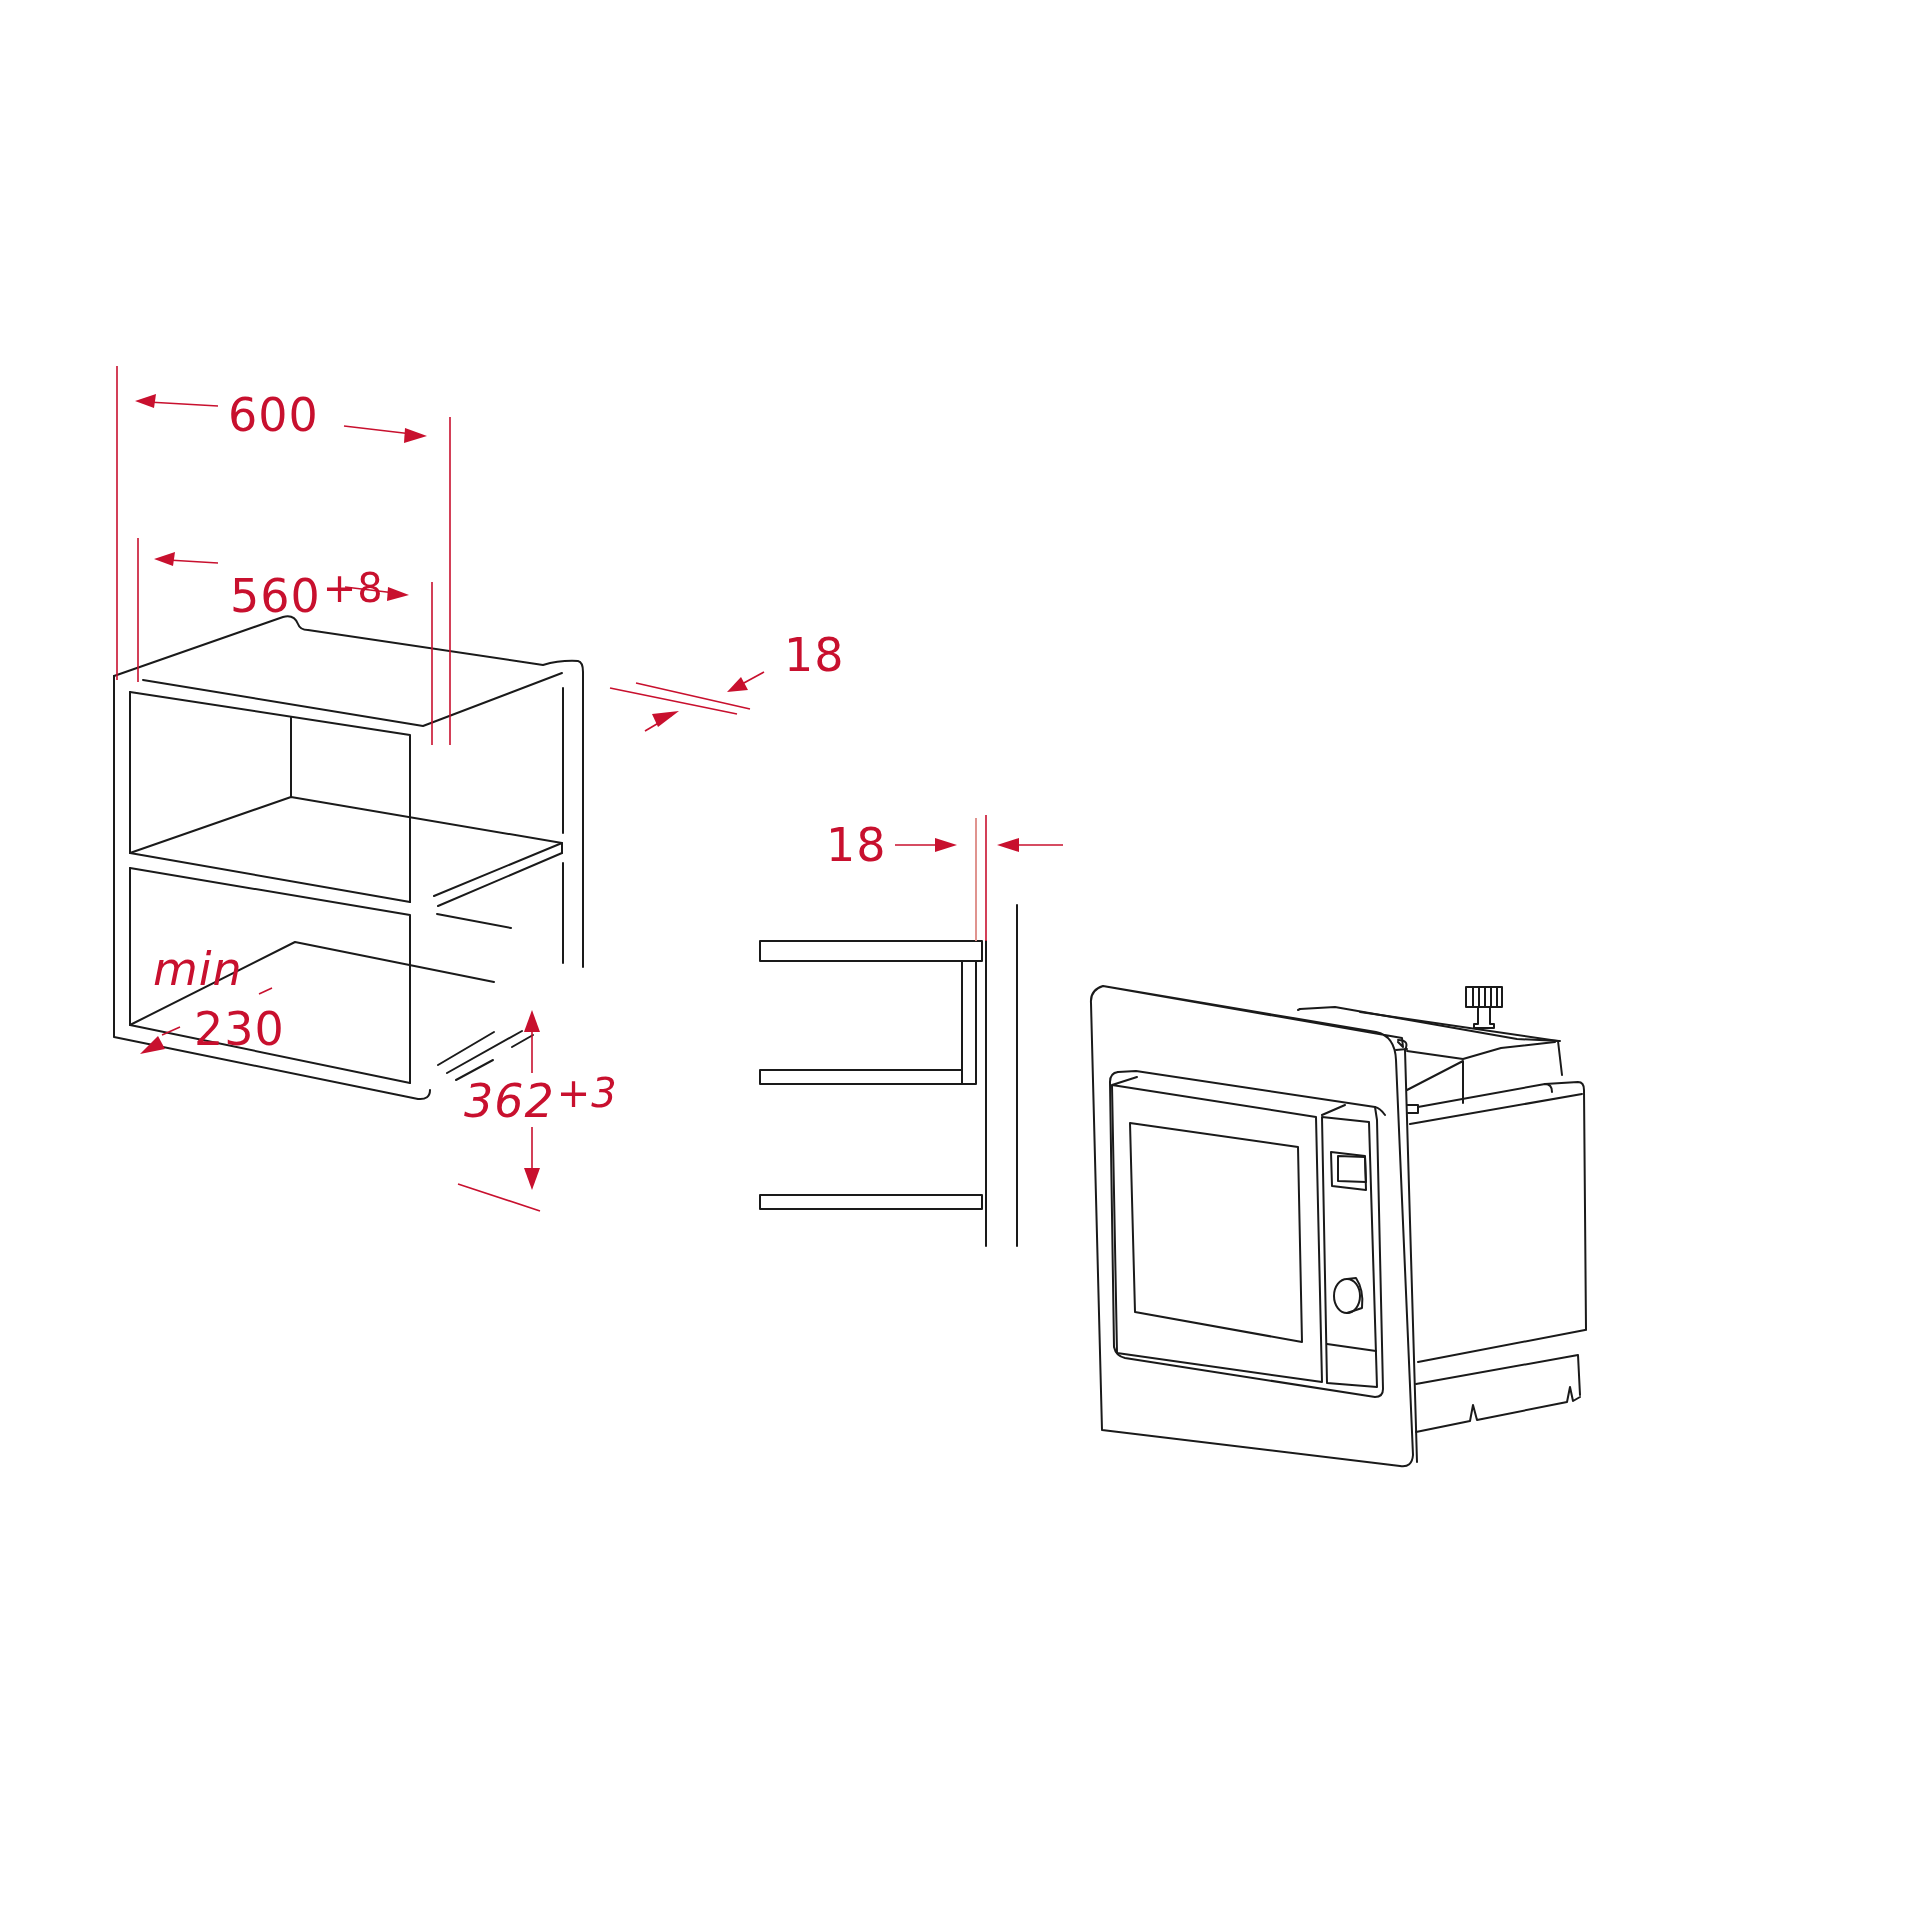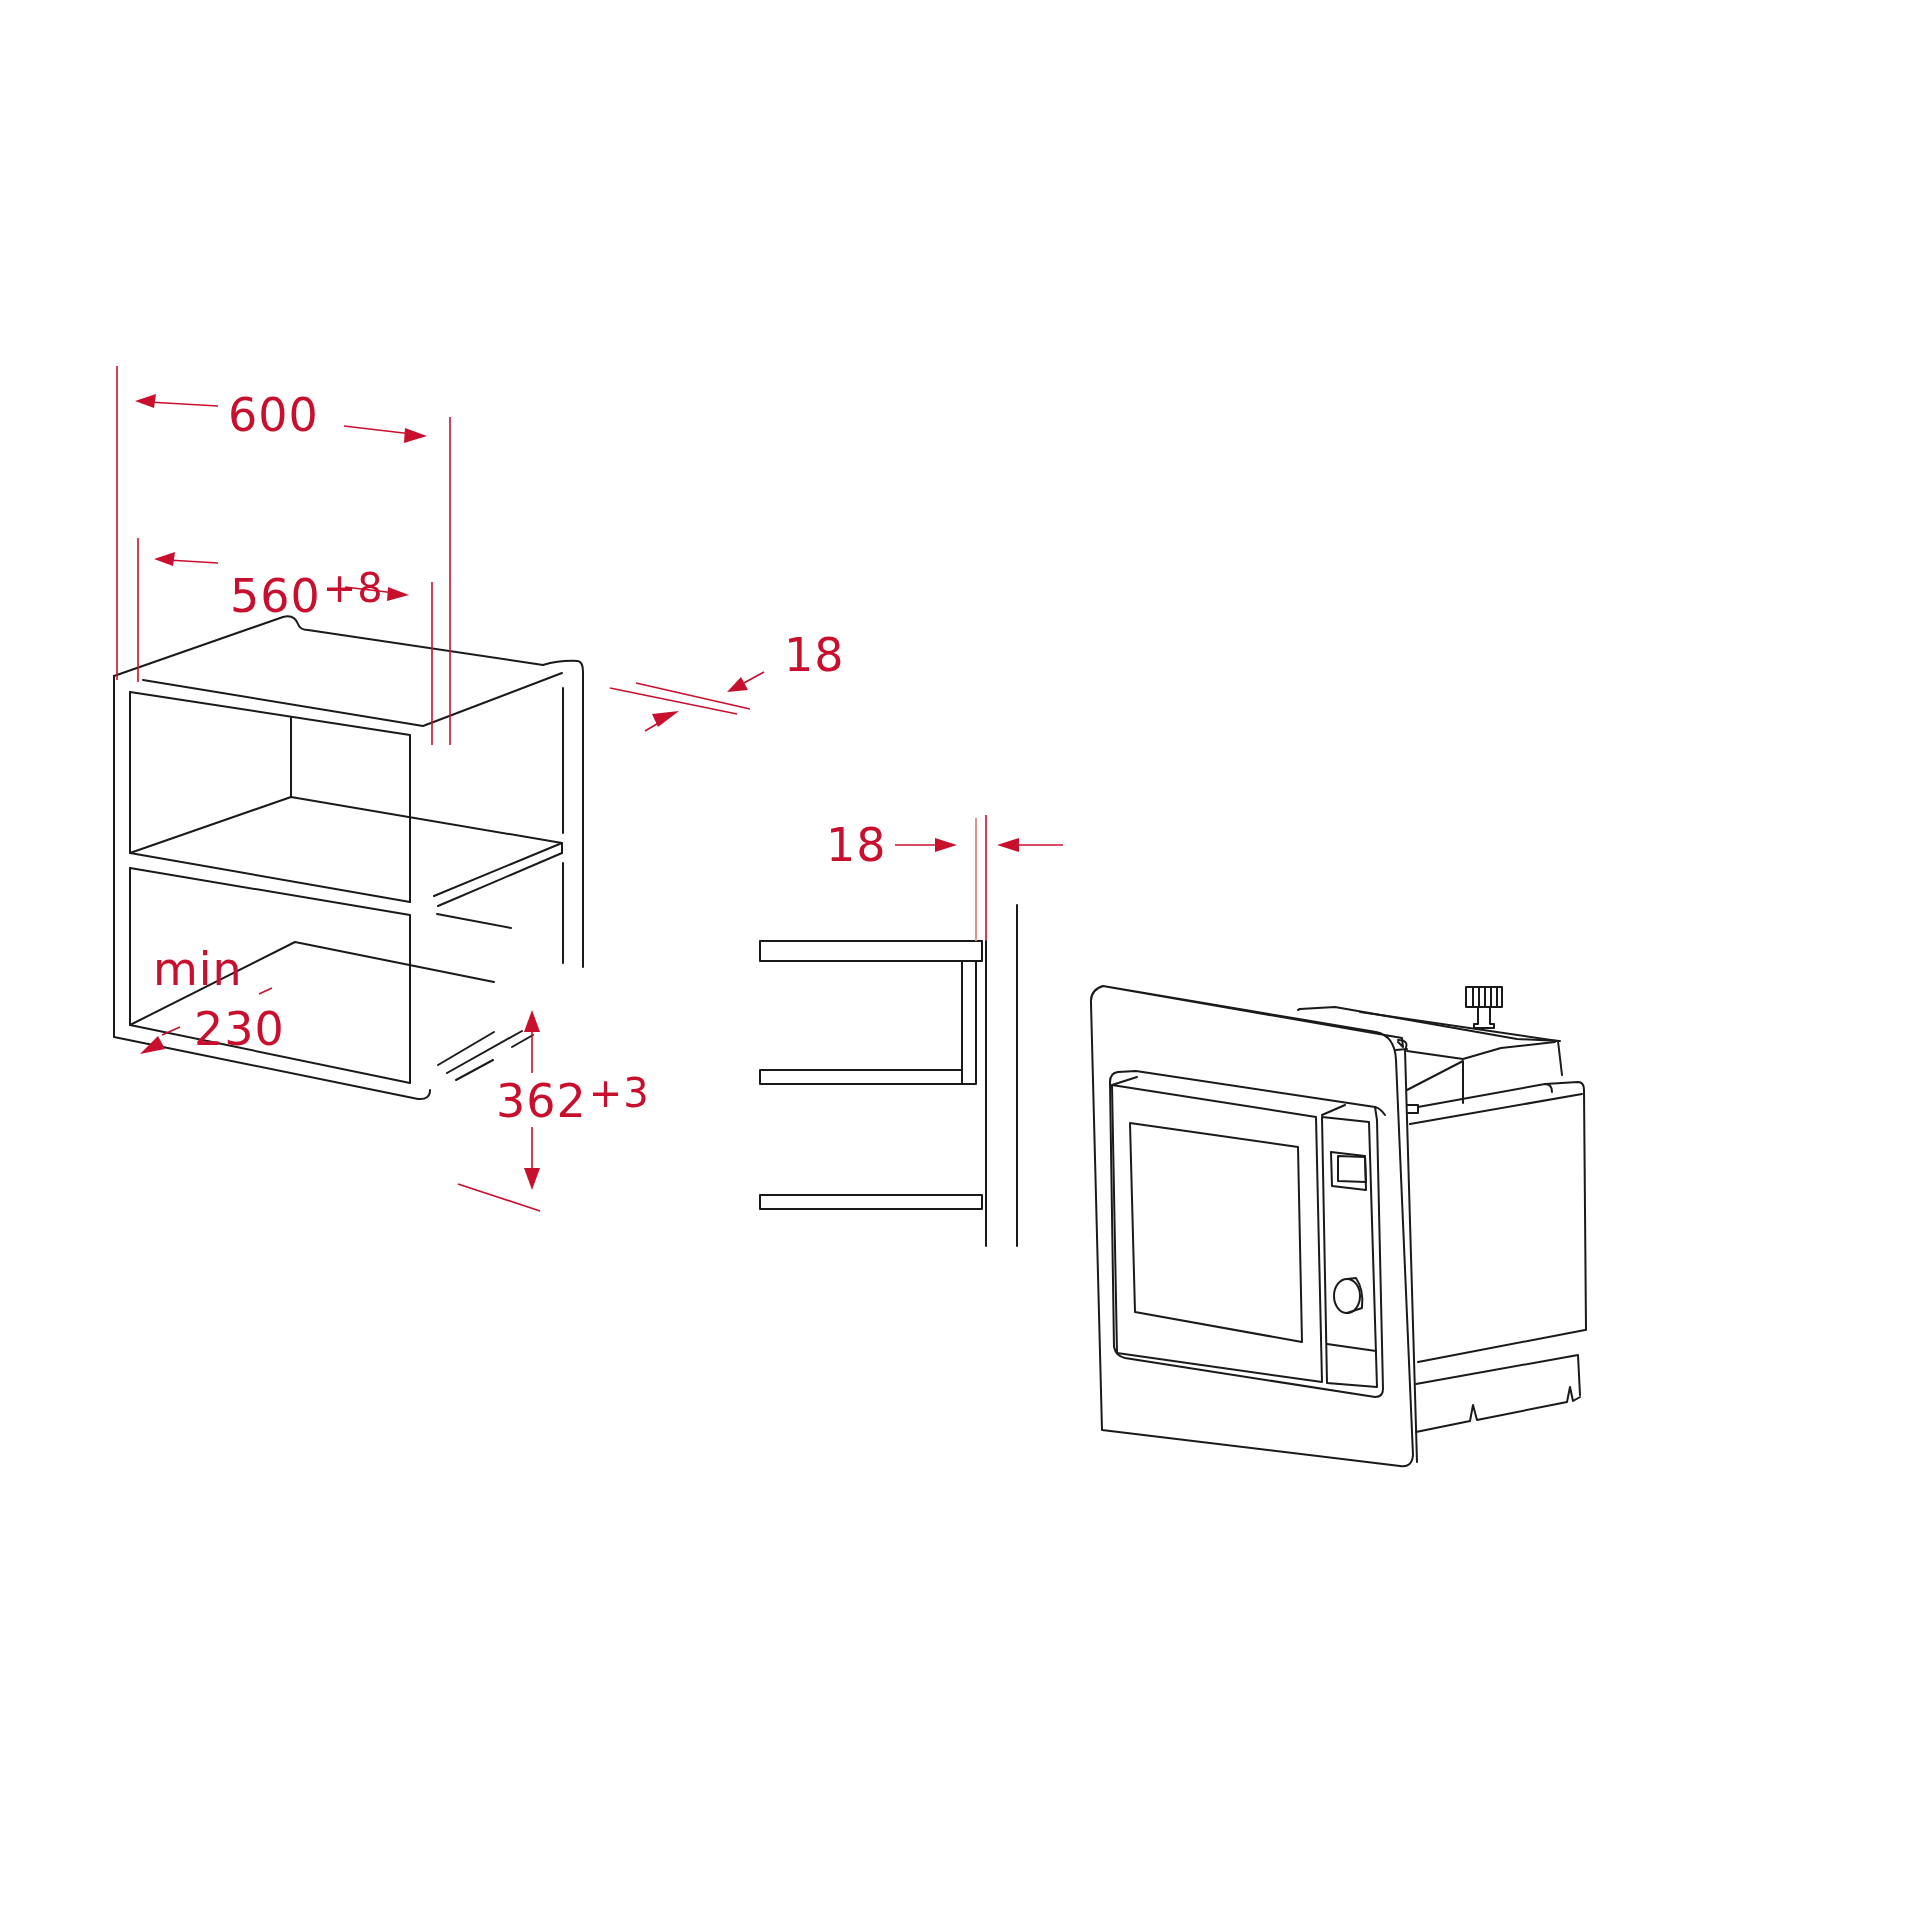--- a/index.html
+++ b/index.html
@@ -152,21 +152,21 @@
 </div>
 <div class="lbl" style="left:230px; top:548px;margin-top:25px;">
   <span>560</span><span class="sup">+8</span>
 </div>
 <div class="lbl" style="left:784px; top:632px;">
   <span>18</span>
 </div>
 <div class="lbl" style="left:826px; top:822px;">
   <span>18</span>
 </div>
-<div class="lbl" style="left:153px; top:946px;">
+<div class="lbl" style="left:153px; top:946px;font-style:italic;">
   <span>min</span>
 </div>
 <div class="lbl" style="left:194px; top:1006px;">
   <span>230</span>
 </div>
-<div class="lbl" style="left:496px; top:1078px;">
+<div class="lbl" style="left:464px; top:1078px;font-style:italic;">
   <span>362</span><span class="sup">+3</span>
 </div>
 
 </body></html>

